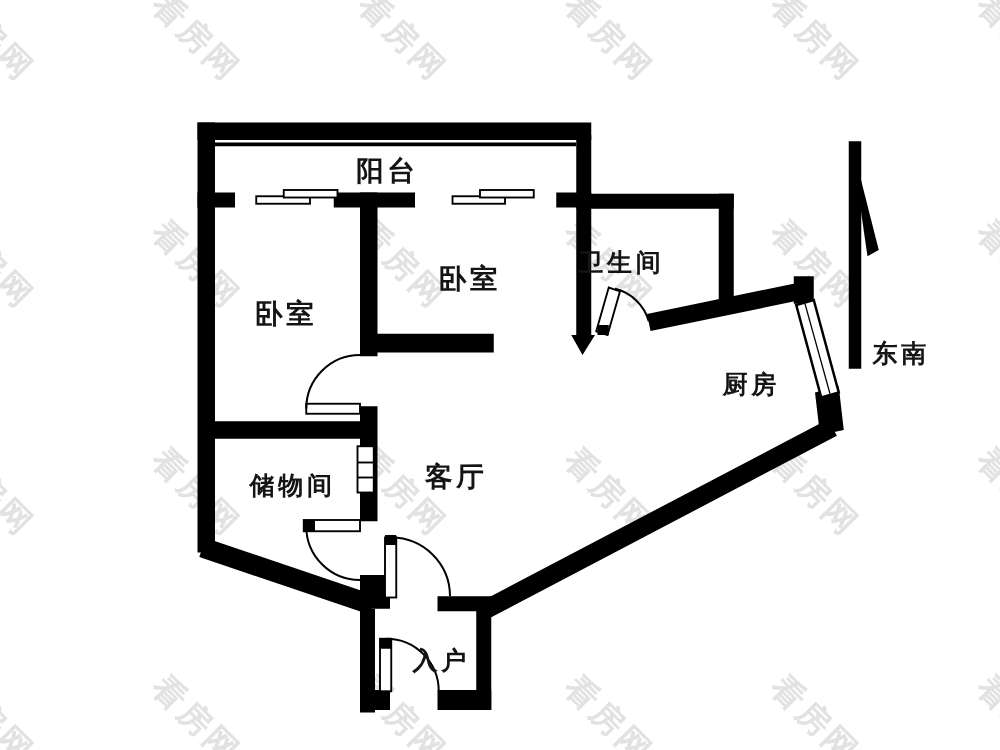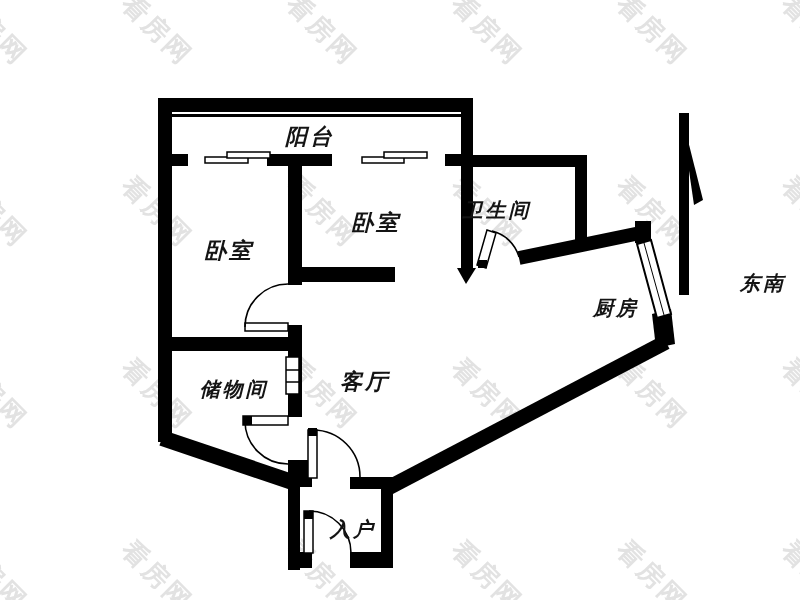--- a/index.html
+++ b/index.html
@@ -3,21 +3,21 @@
 <meta charset="utf-8">
 <style>
   html,body{margin:0;padding:0;background:#fff;}
   .stage{position:relative;width:800px;height:600px;background:#fff;overflow:hidden;
          font-family:"Liberation Sans",sans-serif;}
   .wm-layer{position:absolute;inset:0;z-index:0;}
   .wm{position:absolute;transform:translate(-50%,-50%) rotate(45deg);
       font-size:26px;letter-spacing:3px;color:#e2e2e2;white-space:nowrap;
       font-weight:bold;user-select:none;}
   svg.plan{position:absolute;left:0;top:0;z-index:1;}
-  .labels{position:absolute;inset:0;z-index:2;font-style:italic;}
+  .labels{position:absolute;inset:0;z-index:2;}
   .room-label{position:absolute;transform:translate(-50%,-50%);color:#141414;
       font-size:20px;font-weight:600;letter-spacing:3px;white-space:nowrap;}
   .room-label.big{font-size:22px;}
 </style>
 </head>
 <body>
 
 <div class="stage">
 
   <div class="wm-layer">
@@ -118,20 +118,20 @@
       <rect x="679" y="113" width="10" height="182"></rect>
       <polygon points="681,113 703,200 694,205 686,150"></polygon>
     </g>
   </svg>
 
   <div class="labels">
     <div class="room-label big" style="left:310px;top:137px">阳台</div>
     <div class="room-label big" style="left:376px;top:223px">卧室</div>
     <div class="room-label big" style="left:229px;top:251px">卧室</div>
     <div class="room-label" style="left:497px;top:210px">卫生间</div>
-    <div class="room-label" style="left:616px;top:308px">厨房</div>
+    <div class="room-label" style="left:601px;top:308px">厨房</div>
     <div class="room-label" style="left:234px;top:389px">储物间</div>
     <div class="room-label big" style="left:365px;top:382px">客厅</div>
     <div class="room-label" style="left:353px;top:529px">入户</div>
-    <div class="room-label" style="left:763px;top:283px">东南</div>
+    <div class="room-label" style="left:721px;top:283px">东南</div>
   </div>
 
 </div>
 
 </body></html>

